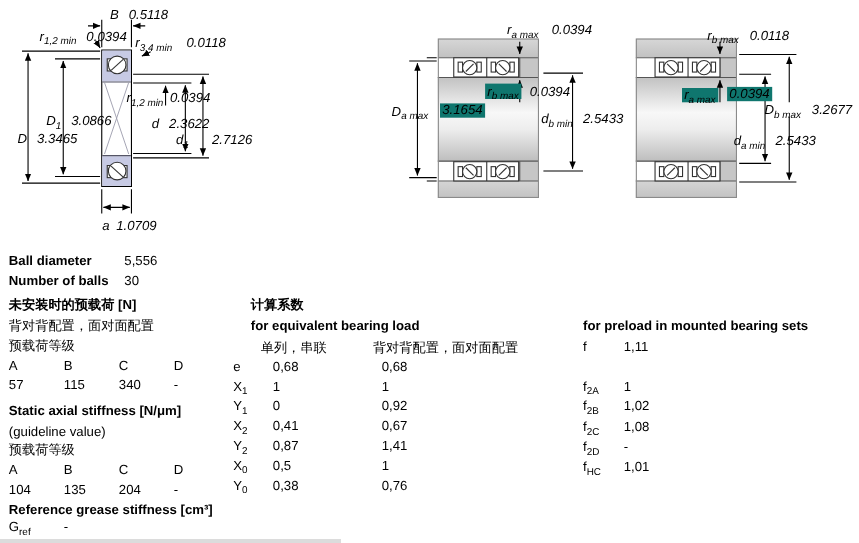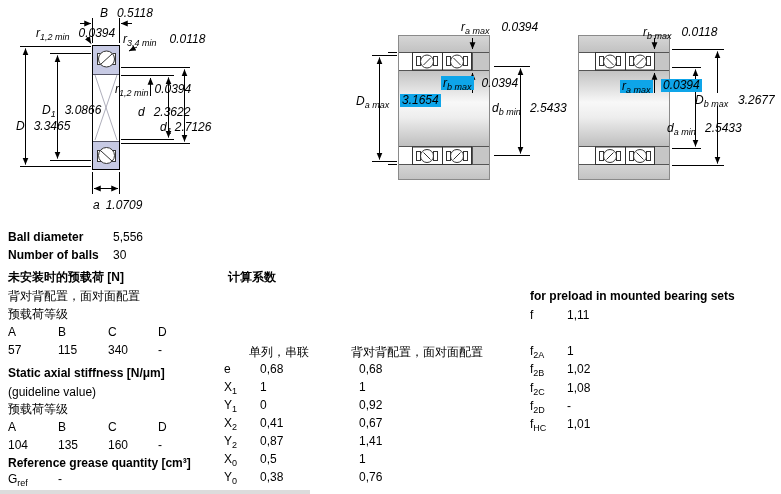--- a/index.html
+++ b/index.html
@@ -7,24 +7,24 @@
   .stage {
     position:relative; width:781px; height:494px; background:#ffffff;
     font-family:"Liberation Sans","DejaVu Sans",sans-serif;
     font-size:12px; color:#000; overflow:hidden;
   }
   .txt { position:absolute; white-space:nowrap; line-height:14px; }
   .b { font-weight:bold; }
   sub { font-size:9px; line-height:0; }
   .dim { position:absolute; white-space:nowrap; line-height:13px;font-style:italic; }
   .dim .v { margin-left:9px; }
-  .wbg { background:#0ea5e9; padding:0 2px; }
+  .wbg { background:#0f766e; padding:0 2px; }
   .cells span { display:inline-block; width:50px; }
   .val-at { position:absolute; white-space:nowrap;text-align:center; }
-  .frow { position:absolute; left:224px; width:310px; height:16px;margin-top:36px; }
+  .frow { position:absolute; left:212px; width:310px; height:16px; }
   .frow .lab { position:absolute; left:0; }
   .frow .c1 { position:absolute; left:36px; }
   .frow .c2 { position:absolute; left:135px; }
   .fh .c1h { position:absolute; left:25px; }
   .fh .c2h { position:absolute; left:127px; }
   .prow { position:absolute; left:530px; width:120px; height:16px; }
   .prow .lab { position:absolute; left:0; }
   .prow .val { position:absolute; left:37px; }
   svg { position:absolute; left:0; top:0; }
   .divider { position:absolute; left:0; top:490px; width:310px; height:4px; background:#dcdcdc; }
@@ -223,21 +223,21 @@
     </g>
   </svg>
 
   <div class="dim" style="left:100px;top:7px"><span>B</span><sub></sub><span class="v">0.5118</span></div>
   <div class="dim" style="left:36px;top:27px"><span>r</span><sub>1,2 min</sub><span class="v">0.0394</span></div>
   <div class="dim" style="left:123px;top:33px"><span>r</span><sub>3,4 min</sub><span class="v" style="margin-left:13px">0.0118</span></div>
   <div class="dim" style="left:115px;top:83px"><span>r</span><sub>1,2 min</sub><span class="v" style="margin-left:6px">0.0394</span></div>
   <div class="dim" style="left:42px;top:104px"><span>D</span><sub>1</sub><span class="v">3.0866</span></div>
   <div class="dim" style="left:16px;top:120px"><span>D</span><sub></sub><span class="v">3.3465</span></div>
   <div class="dim" style="left:138px;top:106px"><span>d</span><sub></sub><span class="v">2.3622</span></div>
-  <div class="dim" style="left:160px;top:121px"><span>d</span><sub>1</sub><span class="v" style="margin-left:3px">2.7126</span></div>
+  <div class="dim" style="left:160px;top:121px"><span>d</span><sub>1</sub><span class="v" style="margin-left:21px">2.7126</span></div>
   <div class="dim" style="left:93px;top:199px"><span>a</span><sub></sub><span class="v" style="margin-left:6px">1.0709</span></div>
 
   <div class="dim" style="left:461px;top:21px"><span>r</span><sub>a max</sub><span class="v" style="margin-left:12px">0.0394</span></div>
   <div class="dim" style="left:356px;top:95px"><span>D</span><sub>a max</sub></div>
   <div class="dim wbg" style="left:400px;top:94px"><span>3.1654</span></div>
   <div class="dim" style="left:441px;top:77px"><span class="wbg"><span>r</span><sub>b max</sub></span><span class="v" style="margin-left:8px">0.0394</span></div>
   <div class="dim" style="left:492px;top:102px"><span>d</span><sub>b min</sub></div>
   <div class="dim" style="left:530px;top:102px"><span>2.5433</span></div>
 
   <div class="dim" style="left:643px;top:26px"><span>r</span><sub>b max</sub><span class="v" style="margin-left:10px">0.0118</span></div>
@@ -263,28 +263,29 @@
     <span>57</span><span>115</span><span>340</span><span>-</span>
   </div>
 
   <div class="txt b" style="left:8px;top:366px">Static axial stiffness [N/μm]</div>
   <div class="txt" style="left:8px;top:385px">(guideline value)</div>
   <div class="txt" style="left:8px;top:402px">预载荷等级</div>
   <div class="txt cells" style="left:8px;top:420px">
     <span>A</span><span>B</span><span>C</span><span>D</span>
   </div>
   <div class="txt cells" style="left:8px;top:438px">
-    <span>104</span><span>135</span><span>160</span><span>-</span>
-  </div>
-
-  <div class="txt b" style="left:8px;top:456px">Reference grease quantity [cm³]</div>
+    <span>104</span><span>135</span><span>204</span><span>-</span>
+  </div>
+
+  <div class="txt b" style="left:8px;top:456px">Reference grease stiffness [cm³]</div>
   <div class="txt" style="left:8px;top:472px"><span>G</span><sub>ref</sub></div>
   <div class="txt" style="left:58px;top:472px">-</div>
 
   <div class="txt b" style="left:228px;top:270px">计算系数</div>
+  <div class="txt b" style="left:228px;top:289px">for equivalent bearing load</div>
   <div class="frow fh" style="top:308px">
     <span class="c1h">单列，串联</span>
     <span class="c2h">背对背配置，面对面配置</span>
   </div>
   <div class="frow" style="top:326px">
       <span class="lab"><span>e</span><sub></sub></span>
       <span class="c1">0,68</span>
       <span class="c2">0,68</span>
     </div>
   <div class="frow" style="top:344px">

